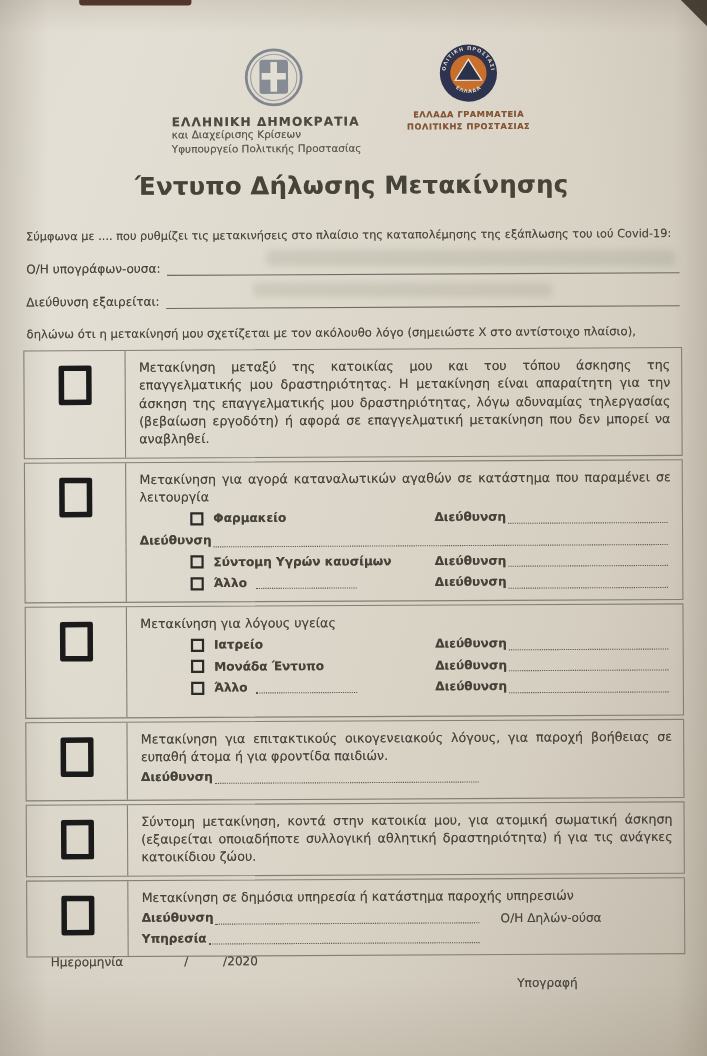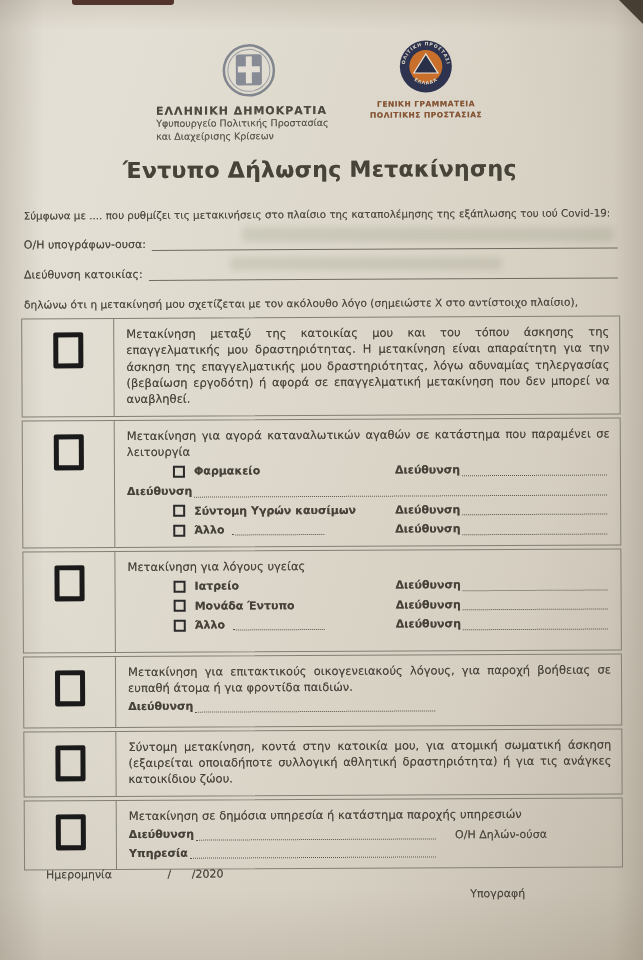--- a/index.html
+++ b/index.html
@@ -85,21 +85,21 @@
   .addr { flex:1; display:flex; align-items:flex-end; }
   .alabel { font-weight:bold; font-size:11px; white-space:nowrap; }
   .leader { flex:1; border-bottom:1.5px dotted #59554c; height:9px; margin:0 3px 2px 2px; }
   .addr-short { display:flex; width:310px; align-items:flex-end; margin-top:3px; }
   .addr-short .leader { margin-bottom:2px; }
 
   .declarer { position:absolute; right:98px; top:829px; font-size:11px; color:#4a463e; }
 
   .date-row { position:absolute; left:44px; top:867px; font-size:11px; color:#4a463e; }
   .date-slash { display:inline-block; margin-left:52px; }
-  .date-year  { display:inline-block; margin-left:17px; }
+  .date-year  { display:inline-block; margin-left:28px; }
   .signature  { position:absolute; left:468px; top:888px; font-size:11px; color:#4a463e; }
 </style>
 </head>
 <body>
 
 <div class="photo">
   <div class="paper"></div>
   <div class="shade-left"></div>
   <div class="shade-top"></div>
   <div class="shade-right"></div>
@@ -114,57 +114,57 @@
 
     <div class="hdr-left">
       <svg class="emblem" width="56" height="56" viewBox="0 0 56 56">
         <circle cx="28" cy="28" r="25" fill="none" stroke="#82868f" stroke-width="2.5"></circle>
         <circle cx="28" cy="28" r="21" fill="none" stroke="#9a9ea6" stroke-width="1"></circle>
         <rect x="15" y="12" width="26" height="31" rx="3" fill="#878b95"></rect>
         <rect x="25" y="14" width="6" height="27" fill="#e4dfd4"></rect>
         <rect x="17" y="24" width="22" height="6" fill="#e4dfd4"></rect>
       </svg>
       <div class="org-name">ΕΛΛΗΝΙΚΗ ΔΗΜΟΚΡΑΤΙΑ</div>
+      <div class="dept">και Διαχείρισης Κρίσεων</div>
       <div class="dept">Υφυπουργείο Πολιτικής Προστασίας</div>
-      <div class="dept">και Διαχείρισης Κρίσεων</div>
     </div>
 
     <div class="hdr-right">
       <svg class="emblem" width="54" height="54" viewBox="0 0 54 54">
         <defs>
           <path id="arcTop" d="M 6,27 A 21,21 0 0 1 48,27"></path>
           <path id="arcBot" d="M 9,27 A 18,18 0 0 0 45,27"></path>
         </defs>
         <circle cx="27" cy="27" r="26" fill="#2e3450"></circle>
         <circle cx="27" cy="27" r="16.5" fill="#c96f2c"></circle>
         <path d="M 27,14.5 L 15,33.5 L 39,33.5 Z" fill="#2b3049" stroke="#e8e4da" stroke-width="1.2"></path>
         <text font-size="4.6" font-weight="bold" fill="#ddd9cd" letter-spacing="0.8">
           <textPath href="#arcTop" startOffset="50%" text-anchor="middle">ΠΟΛΙΤΙΚΗ ΠΡΟΣΤΑΣΙΑ</textPath>
         </text>
         <text font-size="4.6" font-weight="bold" fill="#ddd9cd" letter-spacing="0.8">
           <textPath href="#arcBot" startOffset="50%" text-anchor="middle">ΕΛΛΑΔΑ</textPath>
         </text>
       </svg>
       <div class="gscp-text">
-        <div>ΓΕΝΙΚΗ ΓΡΑΜΜΑΤΕΙΑ</div>
+        <div>ΕΛΛΑΔΑ ΓΡΑΜΜΑΤΕΙΑ</div>
         <div>ΠΟΛΙΤΙΚΗΣ ΠΡΟΣΤΑΣΙΑΣ</div>
       </div>
     </div>
 
     <div class="form-title">Έντυπο Δήλωσης Μετακίνησης</div>
 
     <div class="intro">Σύμφωνα με .... που ρυθμίζει τις μετακινήσεις στο πλαίσιο της καταπολέμησης της εξάπλωσης του ιού Covid-19:</div>
 
     <div class="blank-field field-signer">
       <span>Ο/Η υπογράφων-ουσα:</span>
       <span class="blank-line"></span>
     </div>
 
     <div class="blank-field field-address">
-      <span>Διεύθυνση κατοικίας:</span>
+      <span>Διεύθυνση εξαιρείται:</span>
       <span class="blank-line"></span>
     </div>
 
     <div class="instruction">δηλώνω ότι η μετακίνησή μου σχετίζεται με τον ακόλουθο λόγο (σημειώστε Χ στο αντίστοιχο πλαίσιο),</div>
 
     <div class="reasons">
 
       <div class="rrow r1">
         <div class="cell-check">
           <div class="bigbox"></div>

